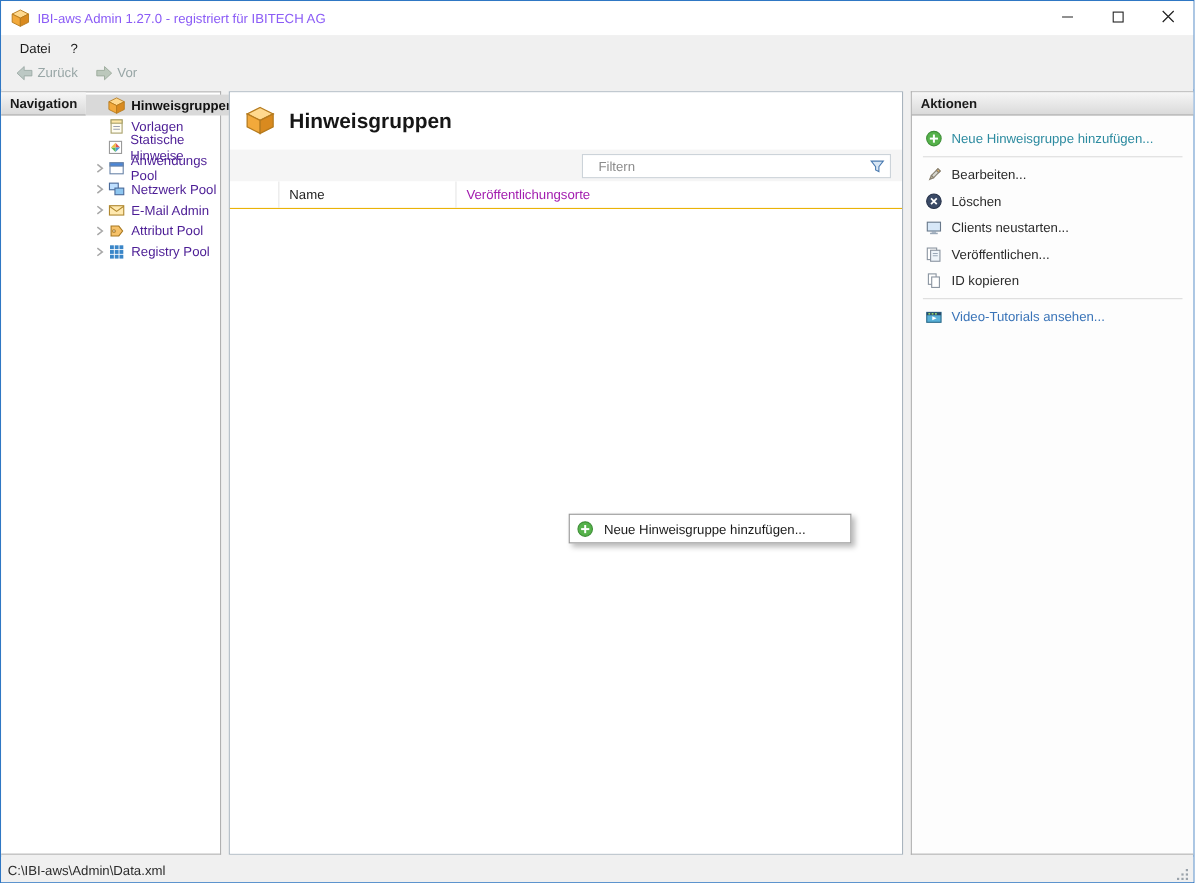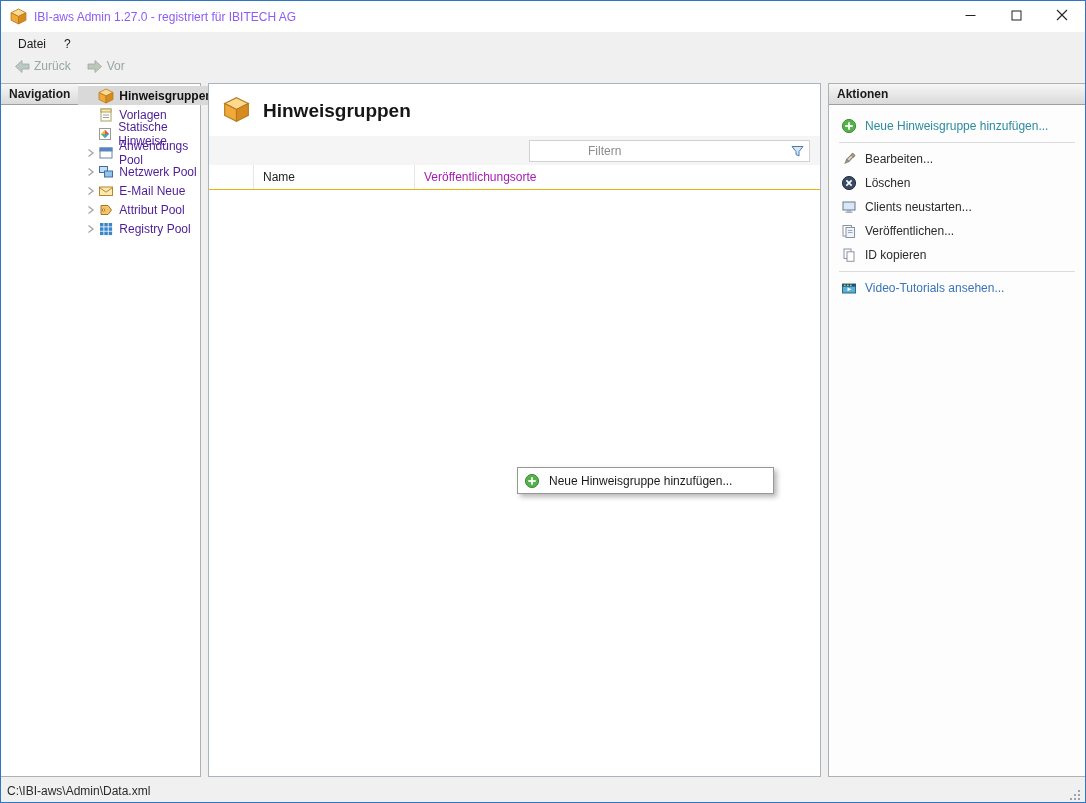--- a/index.html
+++ b/index.html
@@ -29,21 +29,21 @@
   .nav-body{flex:1;padding-top:2px;}
   .nav-item{height:19px;display:flex;align-items:center;padding-left:5px;color:#4c1d95;cursor:default;}
   .nav-item .chev{width:15px;display:flex;justify-content:center;align-items:center;}
   .nav-item .nicon{width:16px;height:16px;margin-right:5px;display:flex;}
   .nav-item.selected{background:#d9d9d9;font-weight:bold;color:#111;}
 
   .center-panel{flex:1;background:#fff;border:1px solid #a9b4be;display:flex;flex-direction:column;min-width:0;}
   .center-header{display:flex;align-items:center;gap:13px;padding:12px 16px 10px 14px;background:#fff;}
   .center-title{font-size:19px;font-weight:600;color:#161616;}
   .filter-row{height:29px;background:#f5f5f5;display:flex;align-items:center;justify-content:flex-end;padding-right:10px;}
-  .filter-box{position:relative;width:281px;height:22px;background:#fff;border:1px solid #ccd3d9;padding-left:44px;}
+  .filter-box{position:relative;width:281px;height:22px;background:#fff;border:1px solid #ccd3d9;}
   .filter-input{width:100%;height:100%;border:none;outline:none;padding:0 26px 0 14px;font:inherit;font-size:12px;color:#333;background:transparent;}
   .filter-input::placeholder{color:#8c8c8c;}
   .funnel{position:absolute;right:4px;top:3px;display:flex;}
   .table-header{display:flex;height:25px;align-items:center;border-bottom:1px solid #eab308;background:#fff;}
   .col-spacer{width:45px;height:100%;border-right:1px solid #e6e6e6;}
   .col-name{width:161px;height:100%;display:flex;align-items:center;padding-left:9px;border-right:1px solid #e6e6e6;color:#222;}
   .col-pub{flex:1;height:100%;display:flex;align-items:center;padding-left:9px;color:#a21caf;}
   .table-body{flex:1;background:#fff;}
 
   .actions-panel{width:257px;background:#fdfdfd;border:1px solid #b0b0b0;border-right:none;display:flex;flex-direction:column;}
@@ -205,21 +205,21 @@
             <svg width="8" height="10" viewBox="0 0 8 10">
                 <polyline points="1.5,1.5 6,5 1.5,8.5" fill="none" stroke="#a8a8a8" stroke-width="1.4"></polyline>
               </svg>
           </span>
           <span class="nicon">
             <svg width="16" height="16" viewBox="0 0 16 16">
               <rect x="1.5" y="4" width="13" height="8.5" fill="#ffe9b0" stroke="#b08830"></rect>
               <polyline points="1.5,4.5 8,9.2 14.5,4.5" fill="none" stroke="#b08830"></polyline>
             </svg>
           </span>
-          <span>E-Mail Neue</span>
+          <span>E-Mail Admin</span>
         </div>
 
         <div class="nav-item">
           <span class="chev">
             <svg width="8" height="10" viewBox="0 0 8 10">
                 <polyline points="1.5,1.5 6,5 1.5,8.5" fill="none" stroke="#a8a8a8" stroke-width="1.4"></polyline>
               </svg>
           </span>
           <span class="nicon">
             <svg width="16" height="16" viewBox="0 0 16 16">

